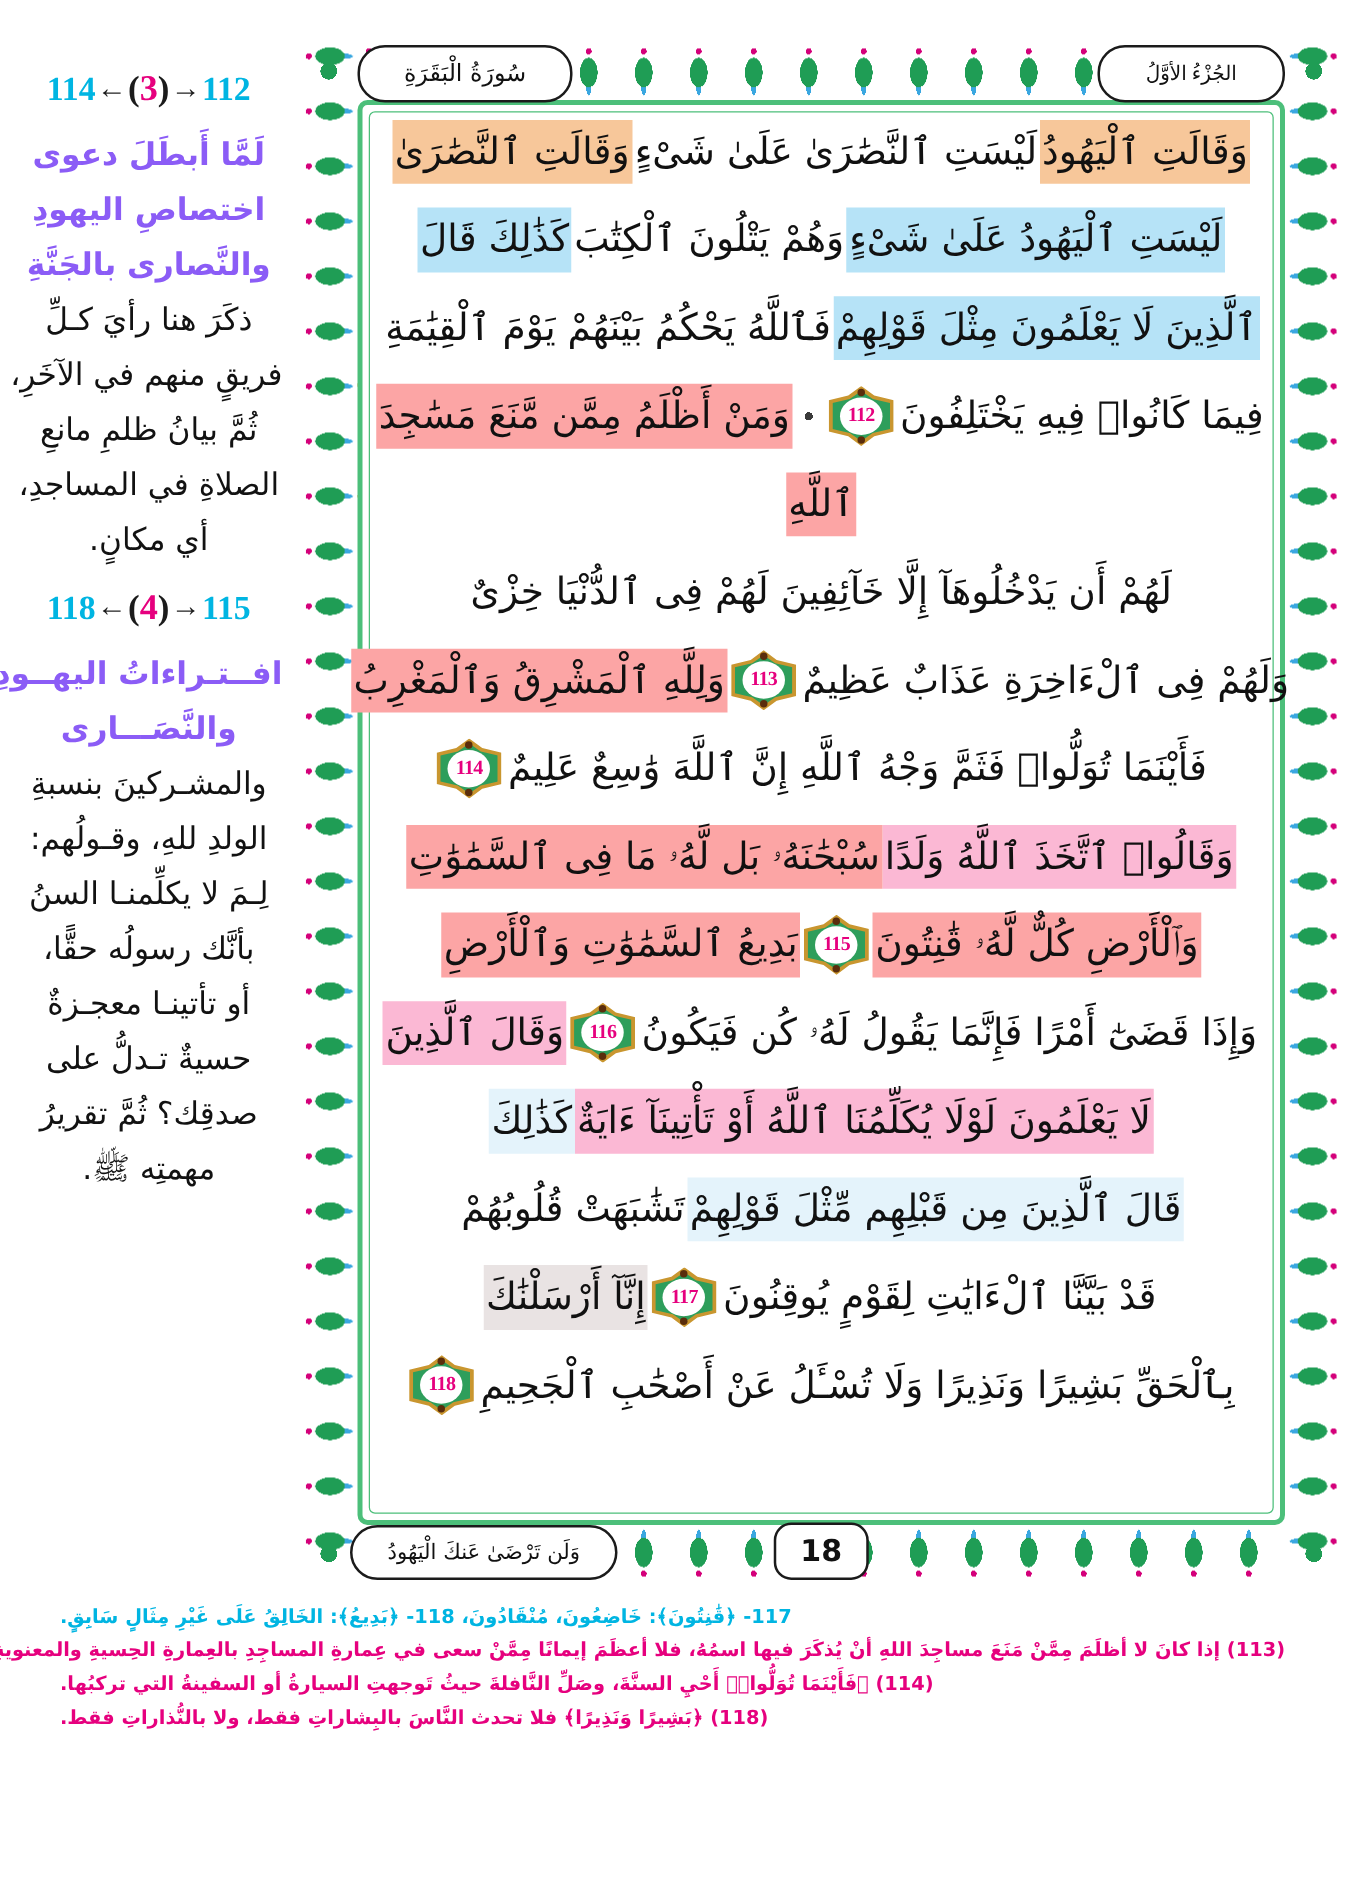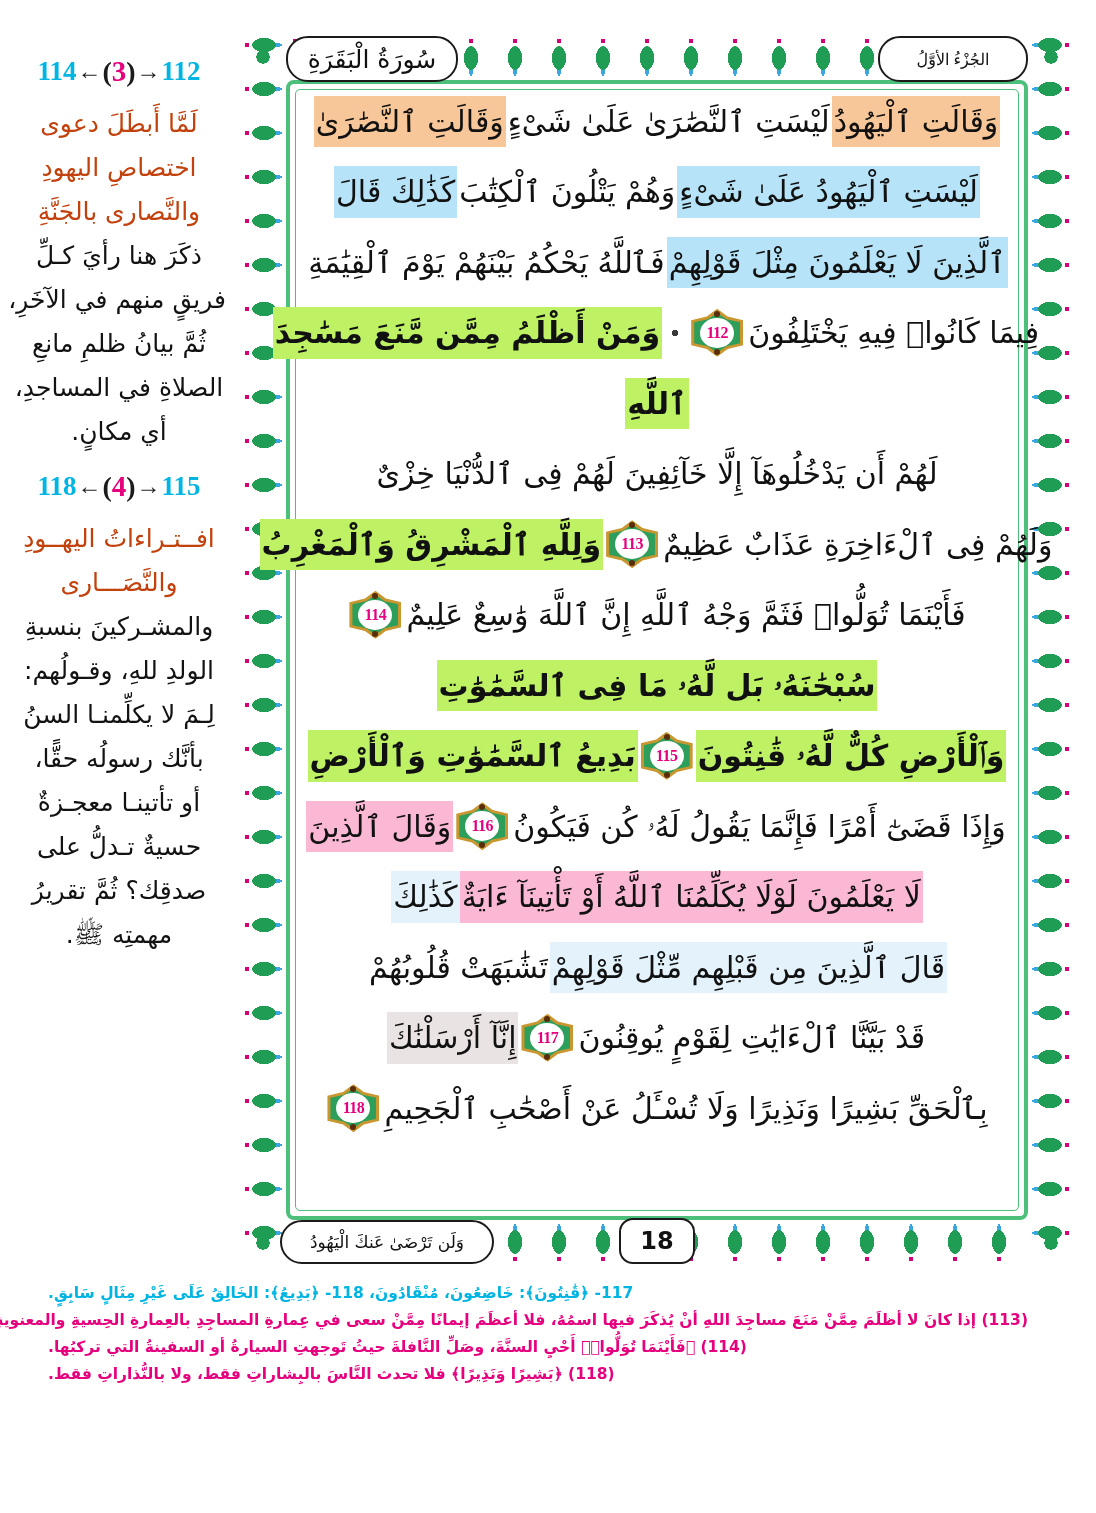--- a/index.html
+++ b/index.html
@@ -26,21 +26,21 @@
   .range-group{color:#e6007e;font-size:29px;}
   .range-paren{color:#1b1b1b;font-size:28px;}
   .range-arrow{color:#1b1b1b;font-size:24px;padding:0 1px;}
 
   .sb-block{padding:0 12px;}
   .sb-line{
     font-family:"DejaVu Sans","Liberation Sans",sans-serif;
     font-size:25px;line-height:44px;
     direction:rtl;text-align:center;white-space:nowrap;
   }
-  .sb-line.cyan{color:#c2410c;font-weight:normal;}
+  .sb-line.cyan{color:#8b5cf6;font-weight:bold;}
   .sb-line.black{color:#121212;}
   .sb-gap{height:16px;}
 
   
   .thumn{
     position:absolute;left:250px;top:288px;width:42px;height:118px;
   }
   .thumn .body{
     position:absolute;left:2px;top:14px;width:36px;height:92px;
     border:2px solid #c79a3b;border-radius:18px 18px 6px 6px;
@@ -113,21 +113,21 @@
       radial-gradient(circle 4px at 23px 23px, #d4007a 0 70%, transparent 71%);
   }
 
   
   .cartouche{
     position:absolute;background:#fff;border:2px solid #1b1b1b;
     border-radius:22px;display:flex;align-items:center;justify-content:center;
     font-family:"DejaVu Sans",sans-serif;color:#111;direction:rtl;
     z-index:6;
   }
-  .cart-surah{left:46px;top:2px;width:168px;height:42px;font-size:25px;}
+  .cart-surah{left:46px;top:2px;width:168px;height:42px;font-size:19px;}
   .cart-juz{right:46px;top:2px;width:146px;height:42px;font-size:16px;font-family:Liberation Serif, serif;}
   .cart-page{
     left:50%;transform:translateX(-50%);bottom:2px;width:72px;height:42px;
     font-size:24px;font-weight:bold;direction:ltr;border-radius:14px;
   }
   .cart-foot{left:40px;bottom:2px;width:210px;height:40px;font-size:17px;margin-top:28px;}
 
   
   .quran{
     position:absolute;left:292px;top:86px;width:730px;height:1128px;
@@ -136,21 +136,21 @@
   .qline{
     height:70.5px;display:flex;align-items:center;justify-content:center;
     font-family:"DejaVu Sans","Liberation Sans",sans-serif;
     font-size:30px;color:#111;white-space:nowrap;
     letter-spacing:-0.5px;
   }
   .seg{padding:4px 2px;border-radius:0;line-height:1.45;}
   .hl-orange{background:#f7c79a;}
   .hl-blue{background:#b6e3f7;}
   .hl-lblue{background:#e4f3fb;}
-  .hl-yellow{background:#bef264;font-weight:bold;}
+  .hl-yellow{background:#fca5a5;}
   .hl-pink{background:#fbb8d4;}
   .hl-grey{background:#e9e3e3;}
   .hl-none{background:transparent;}
 
   
   .ayah{
     display:inline-flex;align-items:center;justify-content:center;
     width:52px;height:48px;margin:0 3px;position:relative;flex:0 0 auto;
   }
   .ayah .oct{
@@ -335,20 +335,21 @@
         <span class="ayah">
           <span class="oct"></span>
           <span class="oct2"></span>
           <span class="disc"></span>
           <span class="dot-t"></span>
           <span class="dot-b"></span>
           <span class="num">114</span>
         </span>
       </div>
       <div class="qline">
+        <span class="seg hl-pink">وَقَالُوا۟ ٱتَّخَذَ ٱللَّهُ وَلَدًا</span>
         <span class="seg hl-yellow"> سُبْحَٰنَهُۥ بَل لَّهُۥ مَا فِى ٱلسَّمَٰوَٰتِ</span>
       </div>
       <div class="qline">
         <span class="seg hl-yellow">وَٱلْأَرْضِ كُلٌّ لَّهُۥ قَٰنِتُونَ</span>
         <span class="ayah">
           <span class="oct"></span>
           <span class="oct2"></span>
           <span class="disc"></span>
           <span class="dot-t"></span>
           <span class="dot-b"></span>

